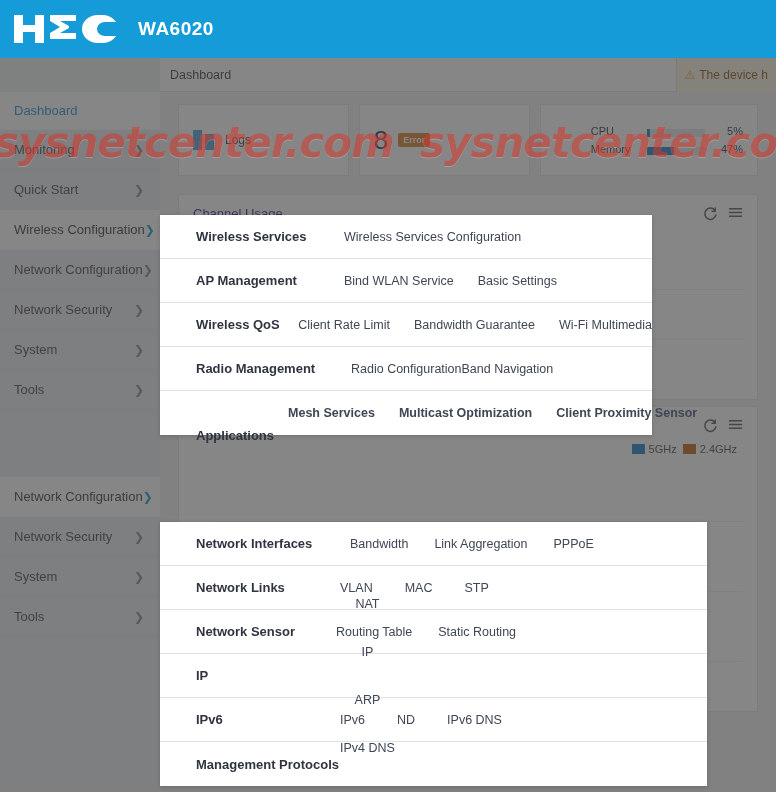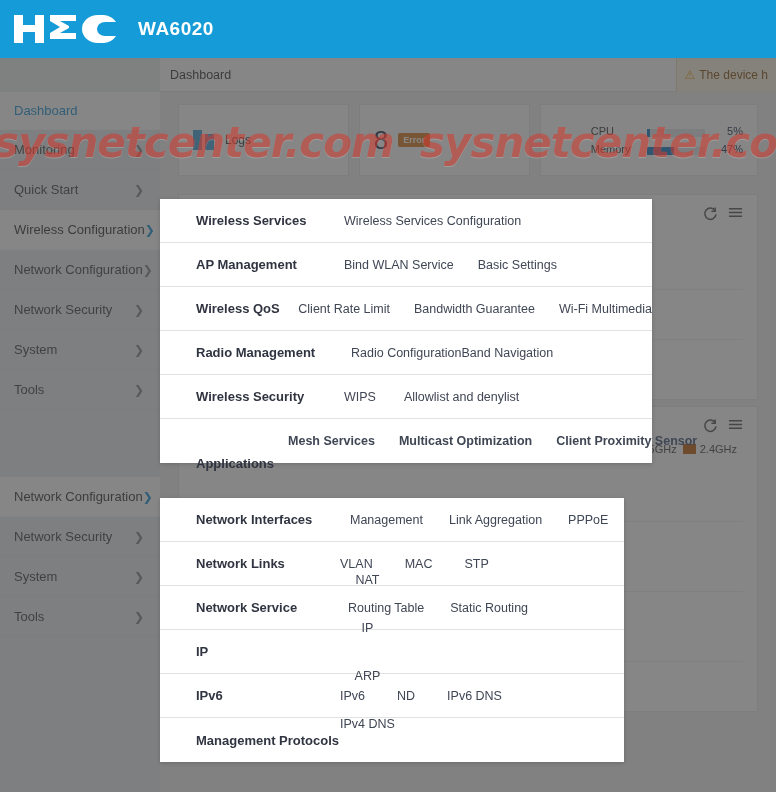--- a/index.html
+++ b/index.html
@@ -110,22 +110,22 @@
   .dim {
     position: absolute; left: 0; top: 58px; width: 776px; height: 734px;
     background: rgba(60,60,60,0.62); pointer-events: none;
   }
 
   
   .mega {
     position: absolute; background: #ffffff; z-index: 40;
     box-shadow: 0 1px 4px rgba(0,0,0,0.18);
   }
-  .mega-wireless { left: 160px; top: 199px; width: 492px; }
-  .mega-network  { left: 160px; top: 498px; width: 464px; }
+  .mega-wireless { left: 160px; top: 215px; width: 492px; }
+  .mega-network  { left: 160px; top: 522px; width: 547px; }
   .mrow {
     display: flex; align-items: center; height: 44px;
     border-bottom: 1px solid #e2e2e2; padding: 0 0 0 36px;
   }
   .mrow:last-child { border-bottom: none; }
   .mcat {
     font-size: 13px; font-weight: bold; color: #2f3440; white-space: nowrap;
   }
   .mlinks { display: flex; align-items: center; }
   .mlink {
@@ -346,56 +346,49 @@
       </span>
     </div>
     <div class="mrow">
       <span class="mcat" style="width:122px;">Radio Management</span>
       <span class="mlinks" style="margin-left:33px;">
         <span class="mlink">Radio Configuration</span>
         <span class="mlink">Band Navigation</span>
       </span>
     </div>
     <div class="mrow">
-      <span class="mcat" style="width:122px;">Wireless Security</span>
-      <span class="mlinks" style="gap:28px; margin-left:26px;">
-        <span class="mlink">WIPS</span>
-        <span class="mlink">Allowlist and denylist</span>
-      </span>
-    </div>
-    <div class="mrow">
       <span class="mcat" style="width:122px;margin-top:45px;">Applications</span>
       <span class="mlinks" style="gap:24px; margin-left:14px;font-weight:bold;">
         <span class="mlink">Mesh Services</span>
         <span class="mlink">Multicast Optimization</span>
         <span class="mlink">Client Proximity Sensor</span>
       </span>
     </div>
   </div>
 
   <div class="mega mega-network">
     <div class="mrow">
       <span class="mcat" style="width:130px;">Network Interfaces</span>
       <span class="mlinks" style="gap:26px; margin-left:24px;">
-        <span class="mlink">Management</span>
+        <span class="mlink">Bandwidth</span>
         <span class="mlink">Link Aggregation</span>
         <span class="mlink">PPPoE</span>
       </span>
     </div>
     <div class="mrow">
       <span class="mcat" style="width:130px;">Network Links</span>
       <span class="mlinks" style="gap:32px; margin-left:14px;">
         <span class="mlink">VLAN</span>
         <span class="mlink">MAC</span>
         <span class="mlink">STP</span>
       </span>
     </div>
     <div class="mrow">
-      <span class="mcat" style="width:130px;">Network Service</span>
-      <span class="mlinks" style="gap:26px; margin-left:22px;text-align:center;">
+      <span class="mcat" style="width:130px;">Network Sensor</span>
+      <span class="mlinks" style="gap:26px; margin-left:10px;text-align:center;">
         <span class="mlink">Routing Table</span>
         <span class="mlink">Static Routing</span>
       </span>
     </div>
     <div class="mrow">
       <span class="mcat" style="width:130px;">IP</span>
       <span class="mlinks" style="gap:34px; margin-left:14px;flex-direction:column;">
         <span class="mlink">NAT</span>
         <span class="mlink">IP</span>
         <span class="mlink">ARP</span>

